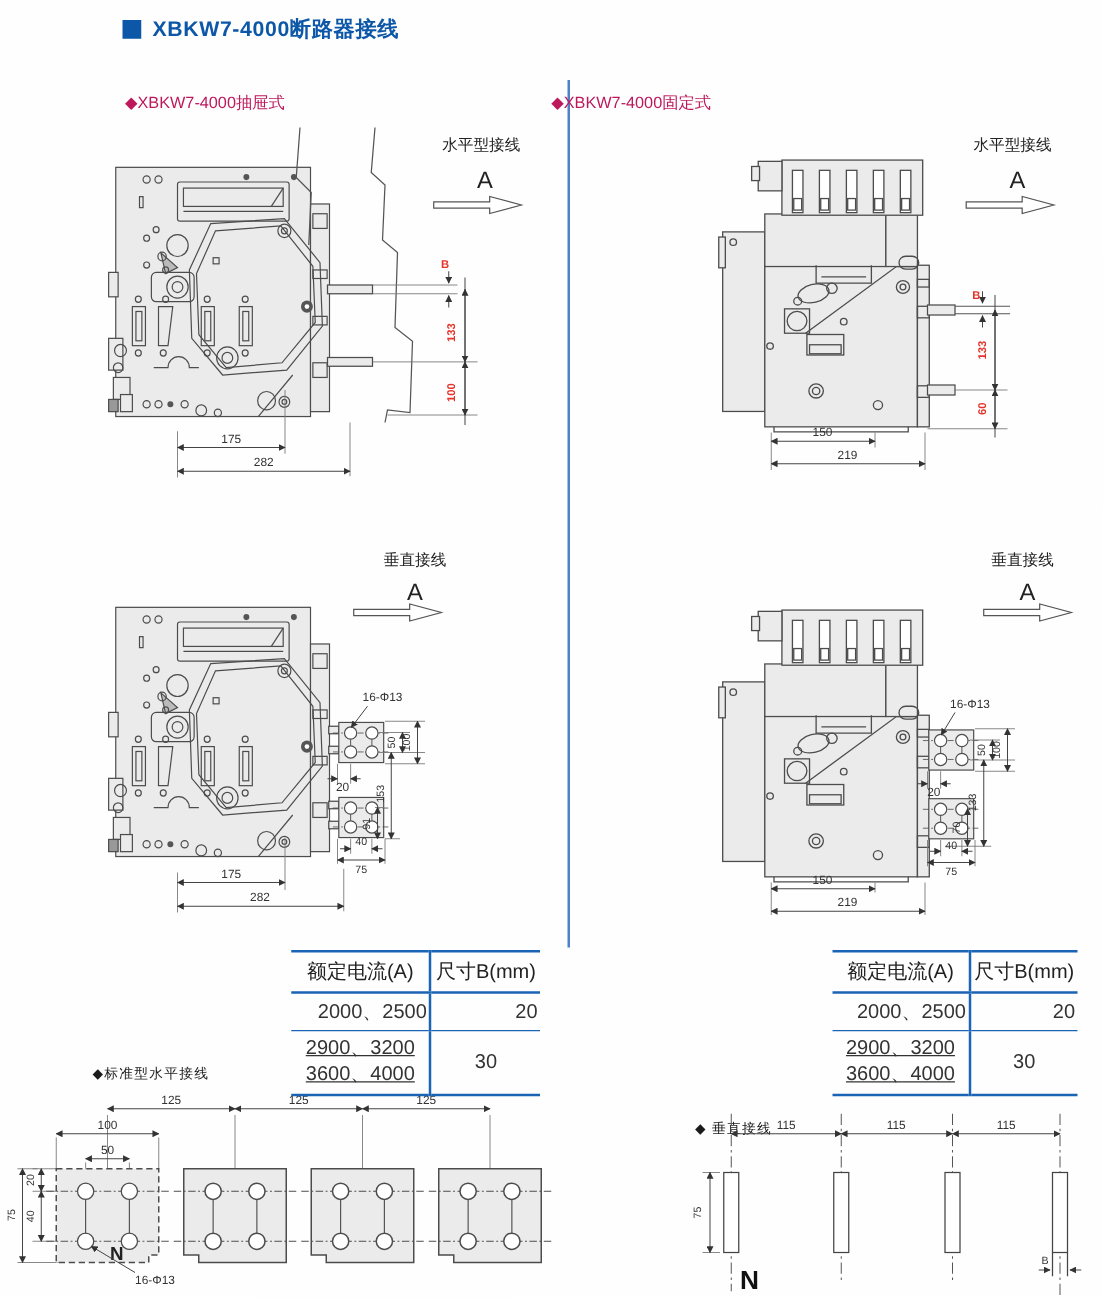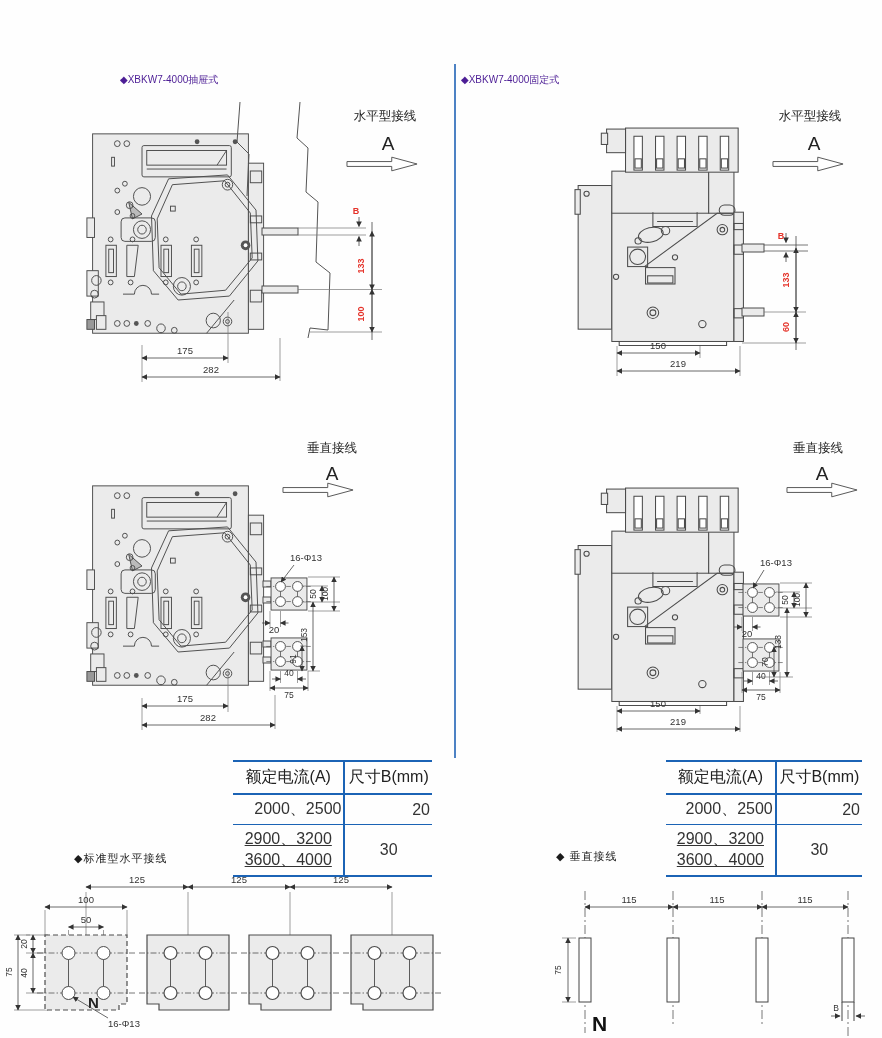--- a/index.html
+++ b/index.html
@@ -4,21 +4,21 @@
 <style>
   html,body{margin:0;padding:0;background:#fff;}
   body{font-family:"Liberation Sans","DejaVu Sans",sans-serif;}
   #page{position:relative;width:882px;height:1038px;background:#fefefe;overflow:hidden;}
   .abs{position:absolute;}
   
   .title-row{left:98px;top:12px;display:flex;align-items:center;gap:9px;}
   .title-sq{width:15px;height:15px;background:#0c57a8;}
   .title-txt{font-size:17px;font-weight:bold;color:#0c57a8;letter-spacing:.5px;}
   
-  .sec-h{font-size:10px;color:#4c1d95;margin-left:20px;}
+  .sec-h{font-size:13px;color:#be185d;}
   .sec-h2{font-size:11px;color:#1b1b1b;letter-spacing:1px;}
   
   .divider{left:454px;top:64px;width:2px;height:694px;background:#4d82c4;}
   
   .spec{border-collapse:collapse;width:100%;font-size:16px;color:#333;text-align:center;
         border-top:2px solid #1b63b5;border-bottom:2px solid #1b63b5;}
   .spec th{font-weight:normal;padding:5px 2px;border-bottom:2px solid #1b63b5;color:#222;}
   .spec td{padding:4px 2px;}
   .spec tr.r1 td{border-bottom:1.5px solid #1b63b5;text-align:right;}
   .spec th + th,.spec td + td{border-left:2px solid #1b63b5;}
@@ -35,27 +35,31 @@
   .ext{stroke:#777;stroke-width:.7;fill:none;}
   .dl{stroke:#444;stroke-width:.8;fill:none;}
   .cl{stroke:#555;stroke-width:.8;fill:none;}
   .profile{stroke:#555;stroke-width:1;fill:none;}
 </style>
 </head>
 <body>
 
 <div id="page">
 
+  <div class="abs title-row">
+    <span class="title-sq"></span>
+    <span class="title-txt">XBKW7-4000断路器接线</span>
+  </div>
 
   <div class="abs divider"></div>
 
   <div class="abs sec-h" style="left:100px;top:73px;">◆XBKW7-4000抽屉式</div>
   <div class="abs sec-h" style="left:441px;top:73px;">◆XBKW7-4000固定式</div>
   <div class="abs sec-h2" style="left:74px;top:851px;">◆标准型水平接线</div>
-  <div class="abs sec-h2" style="left:556px;top:849px;">◆ 垂直接线</div>
+  <div class="abs sec-h2" style="left:556px;top:895px;">◆ 垂直接线</div>
 
   <svg class="abs" style="left:0;top:0;" width="882" height="1038" viewBox="0 0 882 1038">
     <defs>
       <marker id="arr" viewBox="0 0 10 10" refX="9" refY="5" markerWidth="7" markerHeight="7" orient="auto-start-reverse">
         <path d="M0,0 L10,5 L0,10 Z" fill="#333"></path>
       </marker>
 
       <symbol id="m-drawer" viewBox="0 0 200 220" preserveAspectRatio="none" overflow="visible">
         <g stroke="#4c4c4c" stroke-width="1" fill="none">
           <rect x="8" y="6" width="164" height="204" fill="#ebebeb"></rect>

